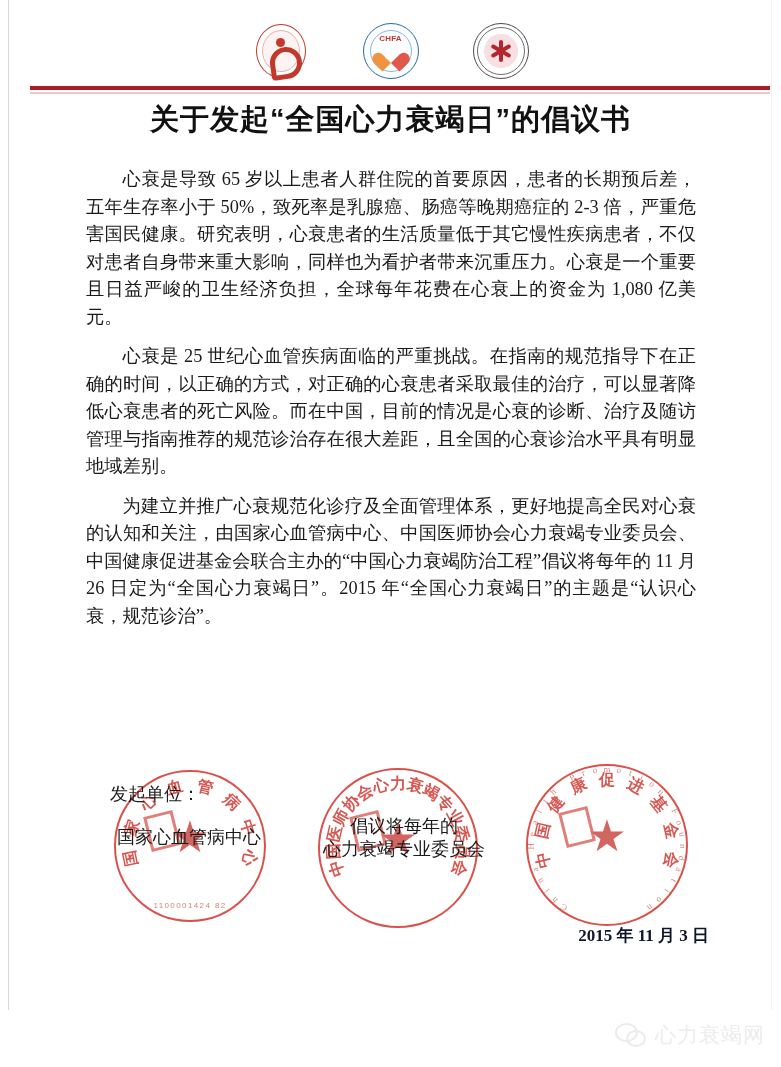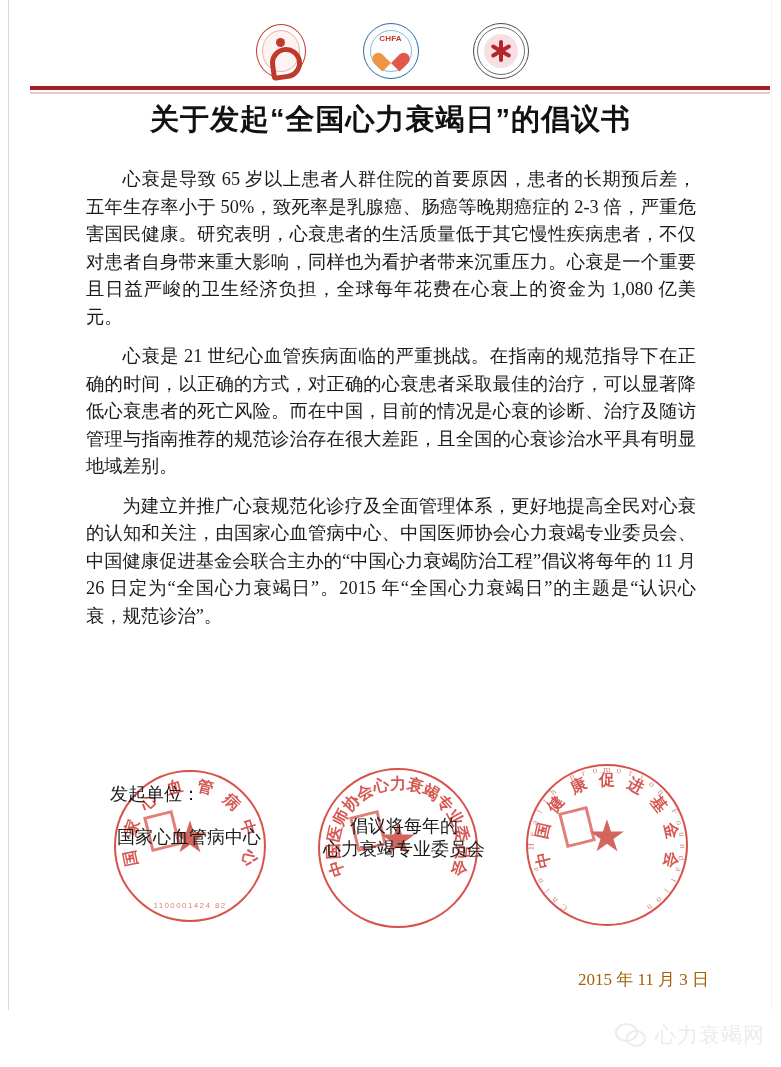--- a/index.html
+++ b/index.html
@@ -330,24 +330,25 @@
     width: 24px; height: 30px;
     border: 3px solid #d2352c;
     transform: rotate(-14deg);
     opacity: .75;
   }
 
   
   .doc-date {
     position: absolute;
     right: 72px;
-    top: 968px;
+    top: 924px;
     font-size: 17px;
-    color: #a16207;
+    color: #0f172a;
     font-family: "Liberation Serif", "DejaVu Serif", serif;
+    font-weight: bold;
   }
 
   
   .footer-watermark {
     position: absolute;
     right: 16px;
     bottom: 18px;
     display: flex;
     align-items: center;
     gap: 8px;
@@ -416,21 +417,21 @@
 
 <div class="divider">
   <div class="bar-strong"></div>
   <div class="bar-light"></div>
 </div>
 
 <div class="doc-title">关于发起“全国心力衰竭日”的倡议书</div>
 
 <div class="body-text">
   <p class="para">心衰是导致 65 岁以上患者人群住院的首要原因，患者的长期预后差，五年生存率小于 50%，致死率是乳腺癌、肠癌等晚期癌症的 2-3 倍，严重危害国民健康。研究表明，心衰患者的生活质量低于其它慢性疾病患者，不仅对患者自身带来重大影响，同样也为看护者带来沉重压力。心衰是一个重要且日益严峻的卫生经济负担，全球每年花费在心衰上的资金为 1,080 亿美元。</p>
-  <p class="para">心衰是 21 世纪心血管疾病面临的严重挑战。在指南的规范指导下在正确的时间，以正确的方式，对正确的心衰患者采取最佳的治疗，可以显著降低心衰患者的死亡风险。而在中国，目前的情况是心衰的诊断、治疗及随访管理与指南推荐的规范诊治存在很大差距，且全国的心衰诊治水平具有明显地域差别。</p>
+  <p class="para">心衰是 25 世纪心血管疾病面临的严重挑战。在指南的规范指导下在正确的时间，以正确的方式，对正确的心衰患者采取最佳的治疗，可以显著降低心衰患者的死亡风险。而在中国，目前的情况是心衰的诊断、治疗及随访管理与指南推荐的规范诊治存在很大差距，且全国的心衰诊治水平具有明显地域差别。</p>
   <p class="para">为建立并推广心衰规范化诊疗及全面管理体系，更好地提高全民对心衰的认知和关注，由国家心血管病中心、中国医师协会心力衰竭专业委员会、中国健康促进基金会联合主办的“中国心力衰竭防治工程”倡议将每年的 11 月 26 日定为“全国心力衰竭日”。2015 年“全国心力衰竭日”的主题是“认识心衰，规范诊治”。</p>
 </div>
 
 <div class="sign-area">
 
   <div class="stamp" id="stamp-1">
     <div class="stamp-ring"></div>
     <div class="arc-chars">
         <span style="transform: rotate(-191.5deg) translate(60px) rotate(90deg) translate(-50%, -50%);">国</span>
         <span style="transform: rotate(-162.5deg) translate(60px) rotate(90deg) translate(-50%, -50%);">家</span>

